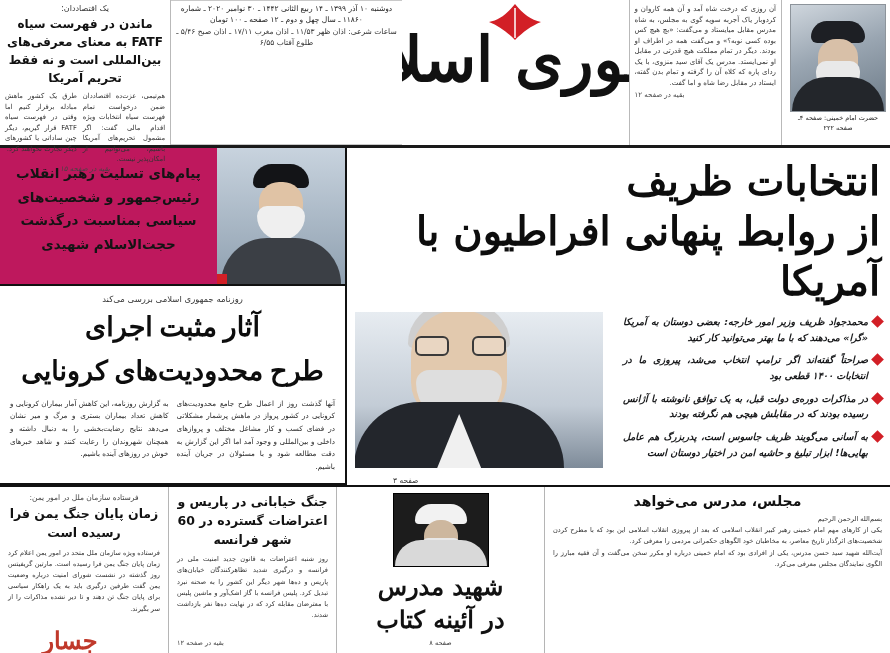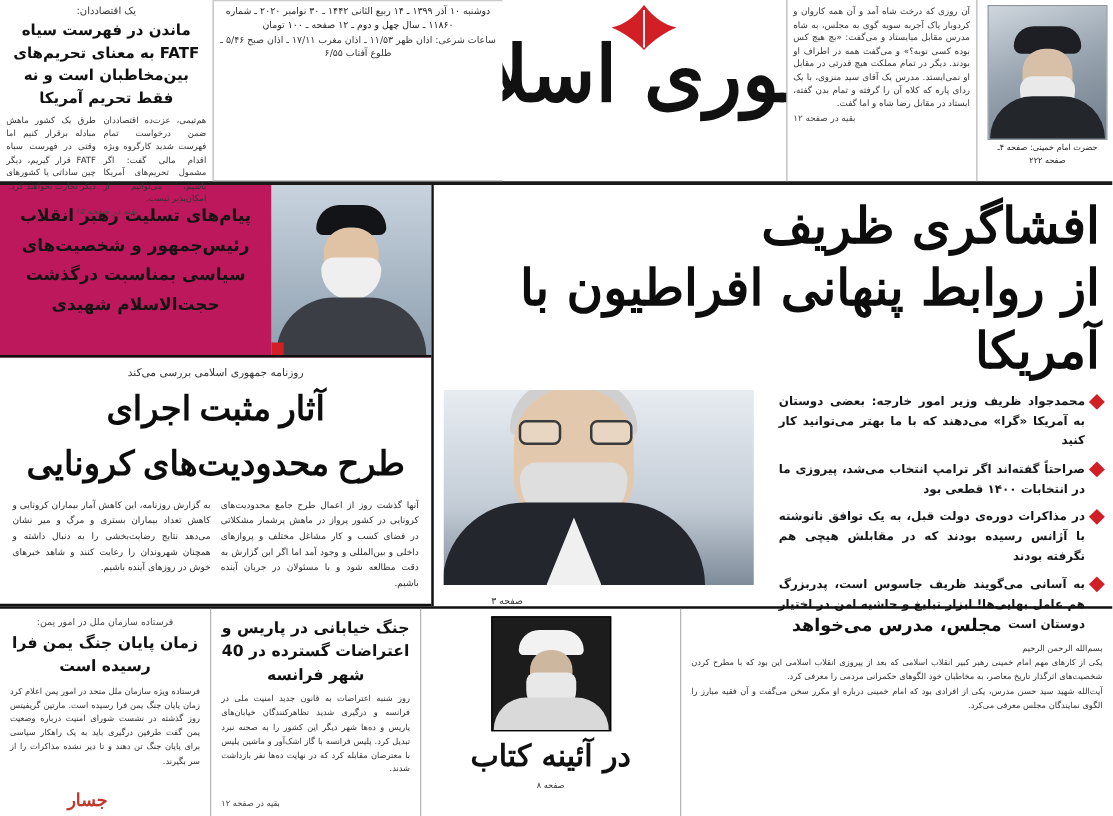--- a/index.html
+++ b/index.html
@@ -197,20 +197,21 @@
     color: #0d0d0d;
     text-align: right;
     letter-spacing: -1px;
   }
   .lead-body {
     display: flex;
     flex: 1;
     min-height: 0;
     padding: 0 8px 6px 8px;
     gap: 20px;
+    font-style: italic;
   }
   .lead-photo {
     width: 248px;
     position: relative;
     overflow: hidden;
     background: linear-gradient(180deg,#e7ecf1 0%, #c3ccd6 60%, #7e8b99 100%);
   }
   .lead-photo .zf-head {
     position: absolute; bottom: 46px; left: 42%; transform: translateX(-50%);
     width: 96px; height: 112px; background: #e2c9ae; border-radius: 46px 46px 40px 40px;
@@ -398,21 +399,21 @@
   
   .footer-strip {
     position: absolute;
     bottom: 0; left: 0;
     width: 140px; height: 26px;
     display: flex; align-items: center; justify-content: center;
     background: #fff;
   }
   .footer-logo {
     font-family: "DejaVu Serif", "Liberation Serif", serif;
-    font-size: 14px; font-weight: bold; color: #c0392b; letter-spacing: 1px;
+    font-size: 24px; font-weight: bold; color: #c0392b; letter-spacing: 1px;
   }
 </style>
 </head>
 <body>
 
 <div class="page">
 
   <div class="masthead">
 
     <div class="mast-far-left">
@@ -441,34 +442,34 @@
         <div class="logo-title">جمهوری اسلامی</div>
       </div>
       <div class="dateline">
         <div>دوشنبه ۱۰ آذر ۱۳۹۹ ـ ۱۴ ربیع الثانی ۱۴۴۲ ـ ۳۰ نوامبر ۲۰۲۰ ـ شماره ۱۱۸۶۰ ـ سال چهل و دوم ـ ۱۲ صفحه ـ ۱۰۰ تومان</div>
         <div class="row2">ساعات شرعی: اذان ظهر ۱۱/۵۳ ـ اذان مغرب ۱۷/۱۱ ـ اذان صبح ۵/۴۶ ـ طلوع آفتاب ۶/۵۵</div>
       </div>
     </div>
 
     <div class="mast-right-col">
       <div class="kicker">یک اقتصاددان:</div>
-      <div class="headline-sm">ماندن در فهرست سیاه FATF به معنای تحریم‌های بین‌مخاطبان است و نه فقط تحریم آمریکا</div>
+      <div class="headline-sm">ماندن در فهرست سیاه FATF به معنای معرفی‌های بین‌المللی است و نه فقط تحریم آمریکا</div>
       <div class="twocol">
-        <div>هم‌تیمی، عزت‌ده اقتصاددان ضمن درخواست تمام فهرست شدید کارگروه ویژه اقدام مالی گفت: اگر مشمول تحریم‌های آمریکا باشیم، می‌توانیم از امکان‌پذیر نیست.</div>
+        <div>هم‌تیمی، عزت‌ده اقتصاددان ضمن درخواست تمام فهرست سیاه انتخابات ویژه اقدام مالی گفت: اگر مشمول تحریم‌های آمریکا باشیم، می‌توانیم از امکان‌پذیر نیست.</div>
         <div>طرق یک کشور ماهش مبادله برقرار کنیم اما وقتی در فهرست سیاه FATF قرار گیریم، دیگر چین ساداتی یا کشورهای دیگر تجارت نخواهند کرد.</div>
       </div>
       <div class="cont-note">بقیه در صفحه ۱۵</div>
     </div>
   </div>
 
   <div class="main">
 
     <div class="lead-col">
       <div class="lead-head">
-        <h1>افشاگری ظریف</h1>
+        <h1>انتخابات ظریف</h1>
         <h1>از روابط پنهانی افراطیون با آمریکا</h1>
       </div>
       <div class="lead-body">
         <div class="lead-bullets">
           <div class="bullet">
             <span class="dot"></span>
             <p>محمدجواد ظریف وزیر امور خارجه: بعضی دوستان به آمریکا «گرا» می‌دهند که با ما بهتر می‌توانید کار کنید</p>
           </div>
           <div class="bullet">
             <span class="dot"></span>
@@ -532,26 +533,27 @@
 آیت‌الله شهید سید حسن مدرس، یکی از افرادی بود که امام خمینی درباره او مکرر سخن می‌گفت و آن فقیه مبارز را الگوی نمایندگان مجلس معرفی می‌کرد.</div>
     </div>
 
     <div class="b-cell b3 b-sep">
       <div class="modarres-photo">
         <div class="m-turban"></div>
         <div class="m-face"></div>
         <div class="m-beard"></div>
         <div class="m-robe"></div>
       </div>
+      <div class="b3-title">شهید مدرس</div>
       <div class="b3-title">در آئینه کتاب</div>
       <div class="b3-cap">صفحه ۸</div>
     </div>
 
     <div class="b-cell b2 b-sep">
-      <div class="b-title">جنگ خیابانی در پاریس و اعتراضات گسترده در 40 شهر فرانسه</div>
+      <div class="b-title">جنگ خیابانی در پاریس و اعتراضات گسترده در 60 شهر فرانسه</div>
       <div class="b-body">روز شنبه اعتراضات به قانون جدید امنیت ملی در فرانسه و درگیری شدید تظاهرکنندگان خیابان‌های پاریس و ده‌ها شهر دیگر این کشور را به صحنه نبرد تبدیل کرد. پلیس فرانسه با گاز اشک‌آور و ماشین پلیس با معترضان مقابله کرد که در نهایت ده‌ها نفر بازداشت شدند.</div>
       <div class="b-cont">بقیه در صفحه ۱۲</div>
     </div>
 
     <div class="b-cell b1">
       <div class="b-kicker">فرستاده سازمان ملل در امور یمن:</div>
       <div class="b-title">زمان پایان جنگ یمن فرا رسیده است</div>
       <div class="b-body">فرستاده ویژه سازمان ملل متحد در امور یمن اعلام کرد زمان پایان جنگ یمن فرا رسیده است. مارتین گریفیتس روز گذشته در نشست شورای امنیت درباره وضعیت یمن گفت طرفین درگیری باید به یک راهکار سیاسی برای پایان جنگ تن دهند و تا دیر نشده مذاکرات را از سر بگیرند.</div>
       <div class="b-cont">بقیه در صفحه ۱۲</div>
     </div>

